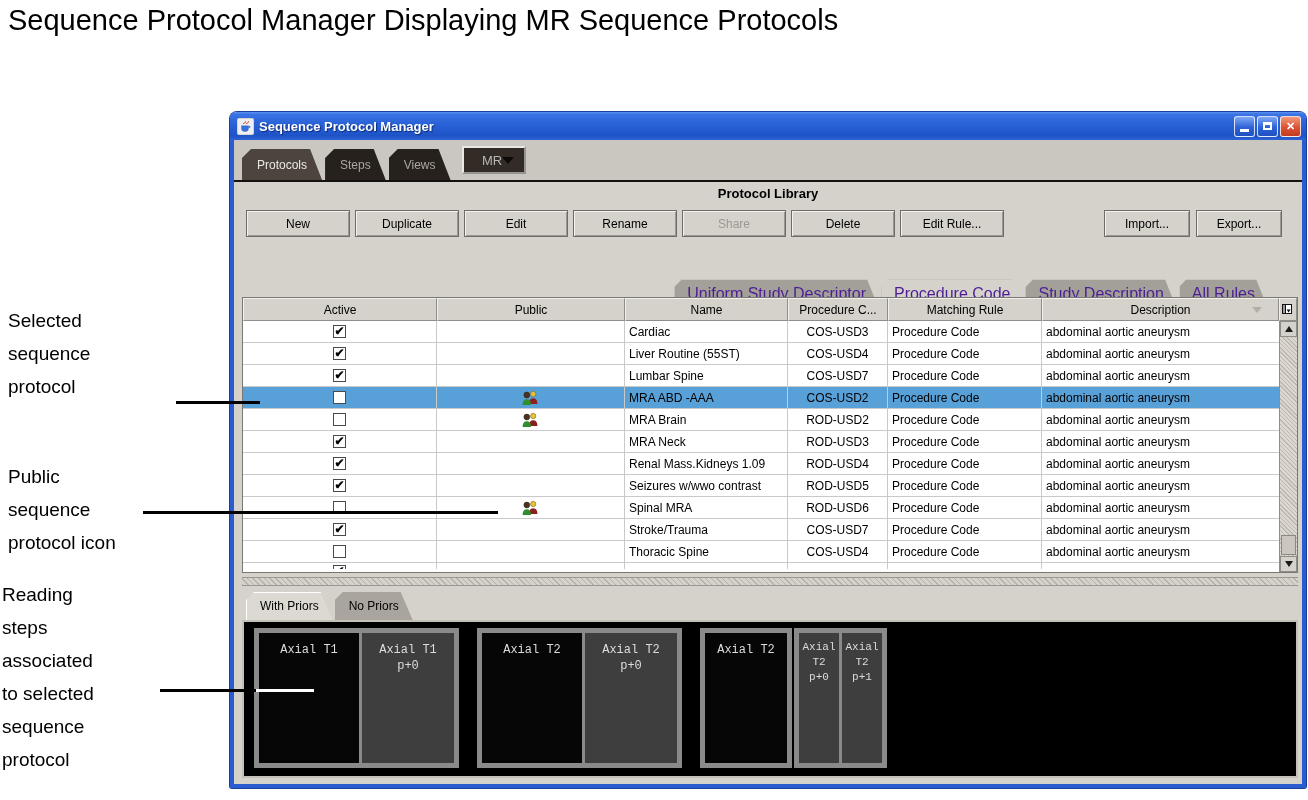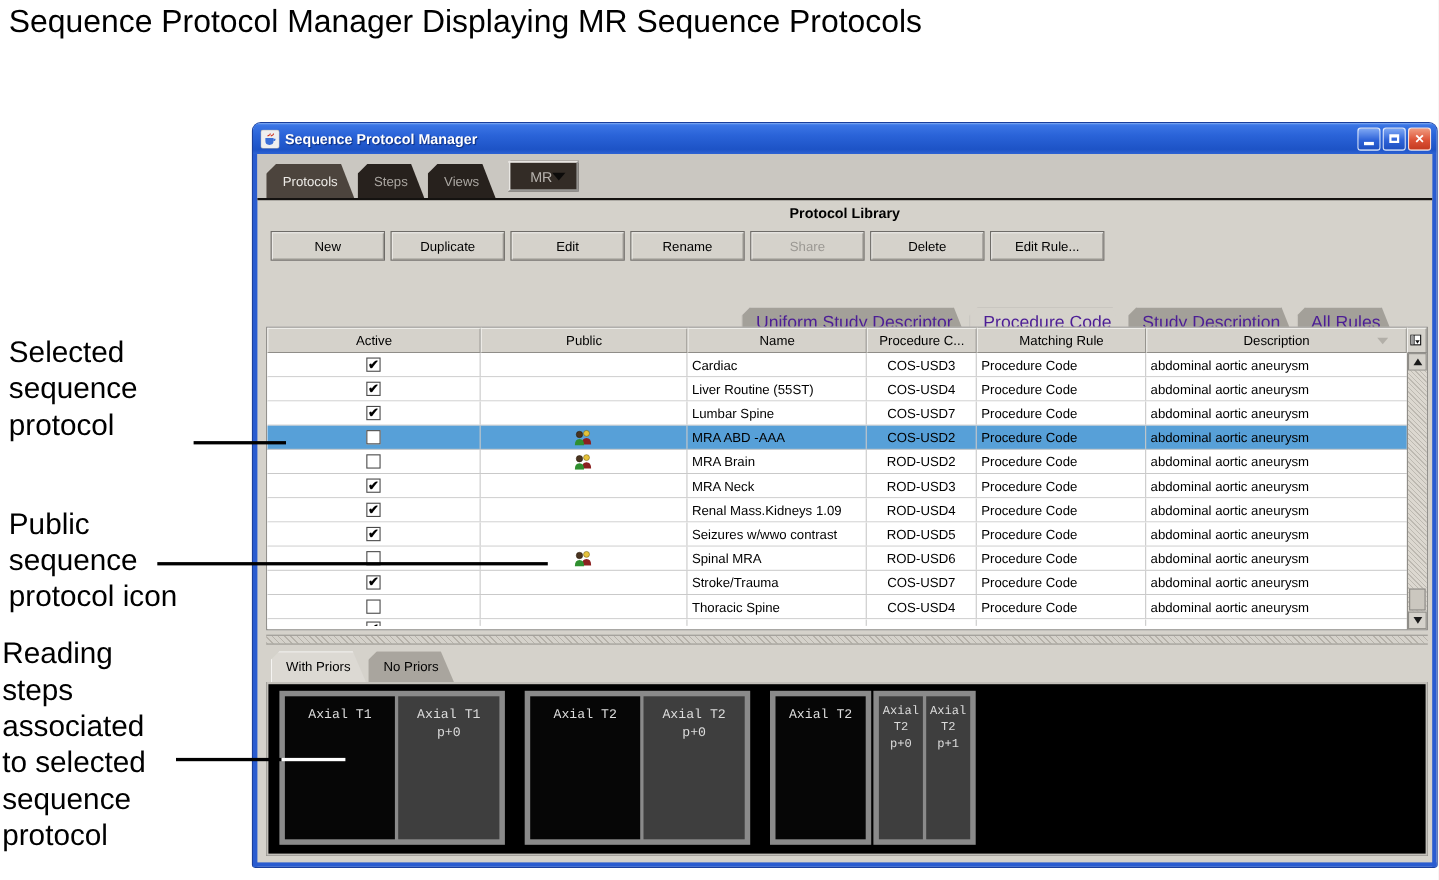--- a/index.html
+++ b/index.html
@@ -1,21 +1,21 @@
 <!DOCTYPE html>
 <html><head>
 <meta charset="utf-8">
 <style>
   html,body{margin:0;padding:0;}
   body{width:1308px;height:800px;position:relative;background:#ffffff;overflow:hidden;
        font-family:"Liberation Sans",sans-serif;color:#000;}
 
   
   .page-title{position:absolute;left:8px;top:4px;font-size:29px;color:#000;}
-  .ann{position:absolute;font-size:27px;line-height:33px;color:#000;}
+  .ann{position:absolute;font-size:19px;line-height:33px;color:#000;}
   .ann1{left:8px;top:304px;}
   .ann2{left:8px;top:460px;}
   .ann3{left:2px;top:578px;}
   .ptr{position:absolute;height:3px;background:#000;z-index:6;}
   .l1{left:176px;top:401px;width:84px;}
   .l2{left:143px;top:511px;width:355px;}
   .l3a{left:160px;top:689px;width:96px;}
   .l3b{left:256px;top:689px;width:58px;background:#ffffff;}
 
   
@@ -198,20 +198,24 @@
 
     <div class="toolbar-left">
         <div class="btn">New</div>
         <div class="btn">Duplicate</div>
         <div class="btn">Edit</div>
         <div class="btn">Rename</div>
         <div class="btn disabled">Share</div>
         <div class="btn">Delete</div>
         <div class="btn">Edit Rule...</div>
       </div>
+    <div class="toolbar-right">
+        <div class="btn">Import...</div>
+        <div class="btn">Export...</div>
+      </div>
 
     <div class="rule-tabs">
         <div class="ruletab">Uniform Study Descriptor</div>
         <div class="ruletab sel">Procedure Code</div>
         <div class="ruletab">Study Description</div>
         <div class="ruletab">All Rules</div>
       </div>
 
     <div class="table">
       <div class="thead">

